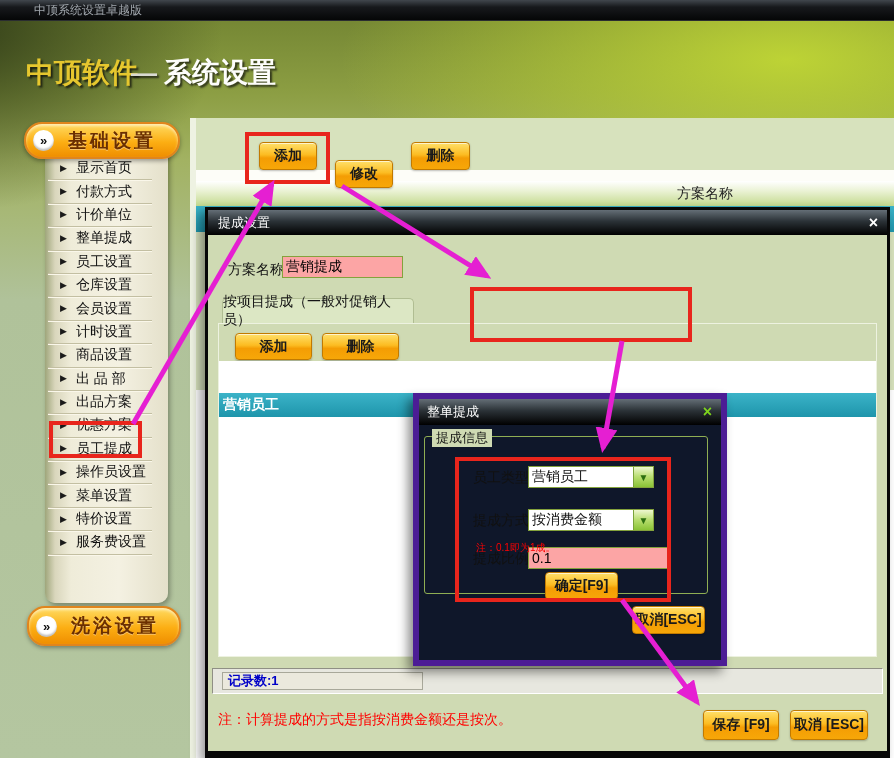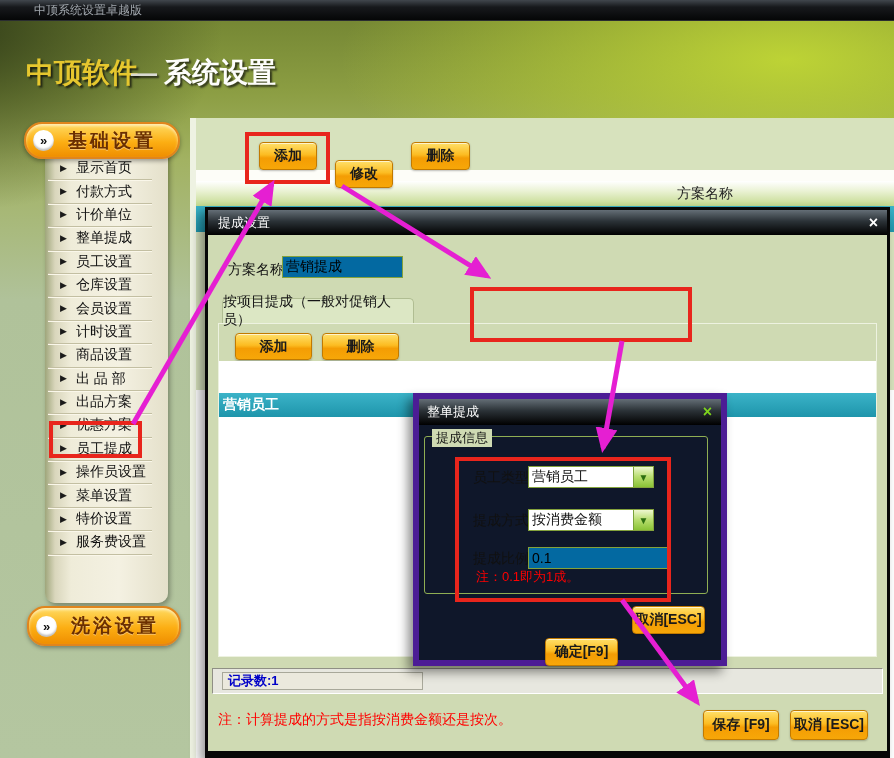--- a/index.html
+++ b/index.html
@@ -48,21 +48,21 @@
       display:flex;align-items:center;}
   .whitebody{left:196px;top:390px;width:698px;height:368px;background:#ffffff;}
   
   .dframe{background:#cfdab3;border:3px solid #070707;border-bottom-width:7px;box-shadow:-5px 5px 10px rgba(0,0,0,.4);}
   .dtitle{height:25px;background:linear-gradient(180deg,#646e76 0%,#2b3237 45%,#000 100%);
       display:flex;align-items:center;color:#fff;font-size:13px;}
   .dtitle .t{margin-left:10px;}
   .dclose{margin-left:auto;margin-right:9px;font-weight:bold;font-size:16px;color:#fff;cursor:pointer;line-height:1;}
   .dclose.green{color:#7ed41d;}
   .mframe{background:#0f172a;border:6px solid #4c1d95;box-shadow:-5px 6px 10px rgba(0,0,0,.45);}
-  .tinput{border:1px solid #84a23c;background:#0369a1;font-size:14px;padding:0 3px;
+  .tinput{border:1px solid #84a23c;background:#fca5a5;font-size:14px;padding:0 3px;
       font-family:"Liberation Sans","DejaVu Sans",sans-serif;box-sizing:border-box;}
   .tab{display:flex;align-items:center;justify-content:center;font-size:14px;color:#151515;cursor:pointer;box-sizing:border-box;}
   .tab.inactive{background:#dce7c4;border:1px solid #b0bd92;border-bottom:none;border-radius:5px 5px 0 0;}
   .tab.active{background:#fffef2;border:2px solid #f0a43c;border-bottom:none;border-radius:6px 6px 0 0;}
   .tabpanel{border:1px solid #edf2e0;box-sizing:border-box;}
   .hcell{display:flex;align-items:center;justify-content:center;height:100%;box-sizing:border-box;}
   .statusbar{background:#e7e7df;border:1px solid;border-color:#8f8f85 #ffffff #ffffff #8f8f85;box-sizing:border-box;}
   .statuscell{background:#ebe9dd;border:1px solid #a8a89a;box-sizing:border-box;display:flex;align-items:center;
       font-size:13px;font-weight:bold;color:#0000c8;padding-left:5px;}
   .rednote{color:#ff0000;font-size:14px;}
@@ -215,22 +215,22 @@
     <span class="ct">营销员工</span>
     <span class="cb">▼</span>
   </div>
   <span class="abs flabel" style="left:473px;top:512px;z-index:32;">提成方式</span>
   <div class="abs combo" style="left:528px;top:509px;width:126px;height:22px;z-index:32;">
     <span class="ct">按消费金额</span>
     <span class="cb">▼</span>
   </div>
   <span class="abs flabel" style="left:473px;top:550px;z-index:32;">提成比例</span>
   <input class="abs tinput" style="left: 528px; top: 547px; width: 142px; height: 22px; z-index: 32;" value="0.1">
-  <span class="abs rednote" style="left:476px;top:568px;font-size:13px;z-index:32;">注：0.1即为1成。</span>
-  <div class="abs btn" style="left:545px;top:638px;width:71px;height:26px;z-index:32;">确定[F9]</div>
+  <span class="abs rednote" style="left:476px;top:541px;font-size:10px;z-index:32;">注：0.1即为1成。</span>
+  <div class="abs btn" style="left:545px;top:572px;width:71px;height:26px;z-index:32;">确定[F9]</div>
   <div class="abs btn" style="left:632px;top:606px;width:71px;height:26px;z-index:32;">取消[ESC]</div>
 
   <div class="abs redbox" style="left:245px;top:132px;width:77px;height:44px;z-index:50;"></div>
   <div class="abs redbox" style="left:49px;top:421px;width:85px;height:29px;z-index:50;"></div>
   <div class="abs redbox" style="left:470px;top:287px;width:214px;height:47px;z-index:50;"></div>
   <div class="abs redbox" style="left:455px;top:457px;width:208px;height:137px;z-index:51;"></div>
 
   <svg class="abs" style="left:0;top:0;width:894px;height:758px;z-index:60;pointer-events:none;" viewBox="0 0 894 758">
     <defs>
       <marker id="ah" markerWidth="5" markerHeight="4.4" refX="4" refY="2.2" orient="auto">

